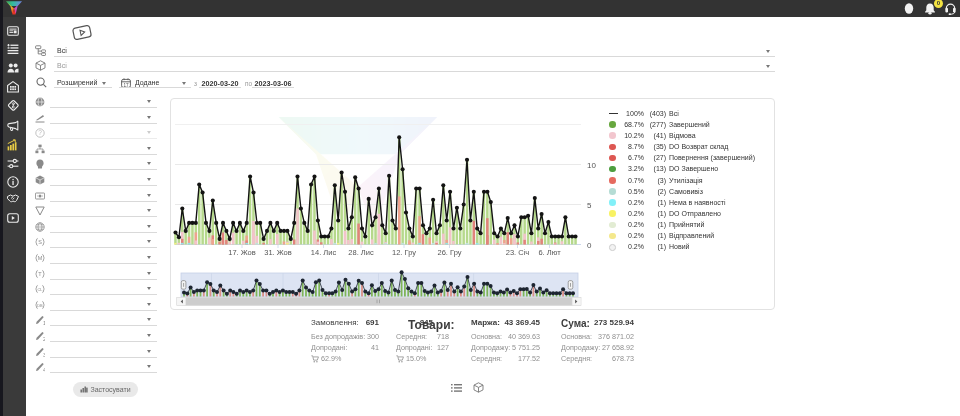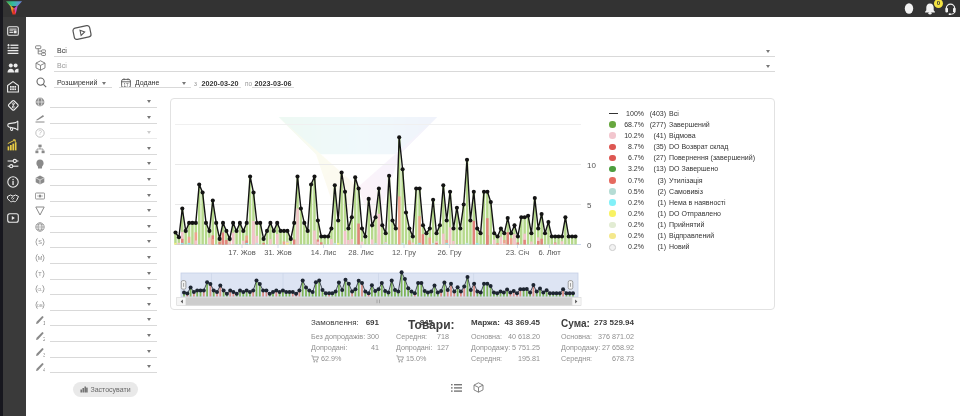--- a/index.html
+++ b/index.html
@@ -1192,29 +1192,29 @@
       <span class="stat-l" style="position:absolute;left:10px;top:0">15.0%</span>
     </div>
   </div>
 <div class="abs" style="left:471px;top:318px;width:69px">
 <div style="position:relative;height:14px">
       <span style="position:absolute;left:0;top:0;font-size:8px;font-weight:bold;color:#3d3d3d">Маржа:</span>
       <span style="position:absolute;right:0;top:0;font-size:8px;font-weight:bold;color:#3d3d3d">43 369.45</span>
     </div>
     <div style="position:relative;height:11px">
       <span class="stat-l" style="position:absolute;left:0;top:0">Основна:</span>
-      <span class="stat-l" style="position:absolute;right:0;top:0">40 618.20</span>
+      <span class="stat-l" style="position:absolute;right:0;top:0">40 369.63</span>
     </div>
     <div style="position:relative;height:11px">
       <span class="stat-l" style="position:absolute;left:0;top:0">Допродажу:</span>
       <span class="stat-l" style="position:absolute;right:0;top:0">5 751.25</span>
     </div>
     <div style="position:relative;height:11px">
       <span class="stat-l" style="position:absolute;left:0;top:0">Середня:</span>
-      <span class="stat-l" style="position:absolute;right:0;top:0">195.81</span>
+      <span class="stat-l" style="position:absolute;right:0;top:0">177.52</span>
     </div>
   </div>
 <div class="abs" style="left:561px;top:318px;width:73px">
 <div style="position:relative;height:14px">
       <span style="position:absolute;left:0;top:0;font-size:10px;font-weight:bold;color:#3d3d3d">Сума:</span>
       <span style="position:absolute;right:0;top:0;font-size:8px;font-weight:bold;color:#3d3d3d">273 529.94</span>
     </div>
     <div style="position:relative;height:11px">
       <span class="stat-l" style="position:absolute;left:0;top:0">Основна:</span>
       <span class="stat-l" style="position:absolute;right:0;top:0">376 871.02</span>

